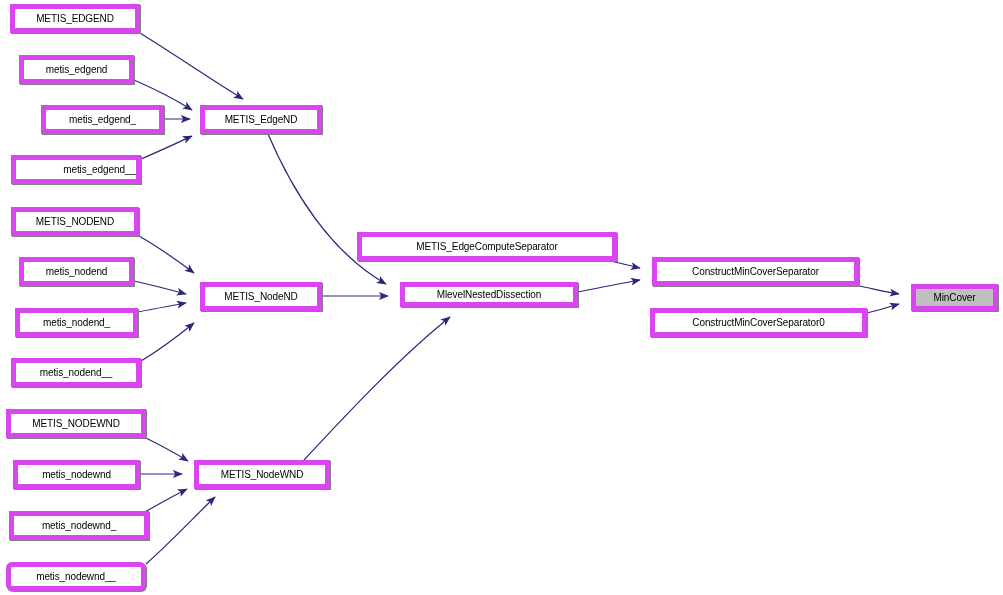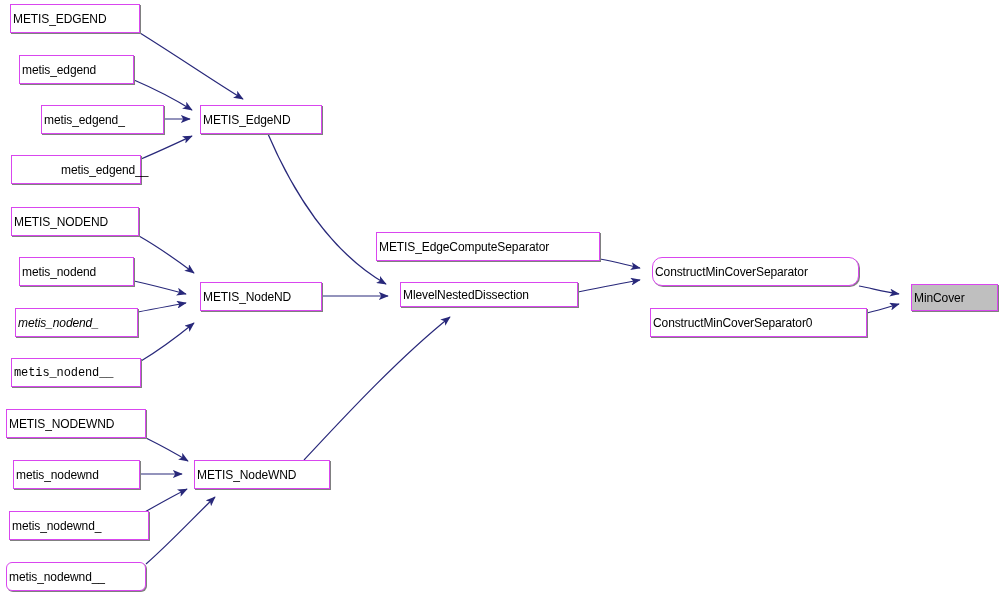--- a/index.html
+++ b/index.html
@@ -21,27 +21,28 @@
     position: absolute;
     left: 0;
     top: 0;
     width: 1003px;
     height: 595px;
     pointer-events: none;
   }
   .node {
     position: absolute;
     box-sizing: border-box;
-    border: 1px solid #d946ef;
+    border: 5px solid #d946ef;
     background: #ffffff;
     color: #000000;
-    font-size: 12px;
+    font-size: 10px;
     line-height: 1;
     display: flex;
     align-items: center;
+    justify-content: center;
     white-space: nowrap;
     box-shadow: 1px 1px 0 0 #808080;
     letter-spacing: -0.1px;
   }
   .node.highlight {
     background: #bfbfbf;
   }
   .node-label {
     display: block;
     padding: 0 2px;
@@ -94,51 +95,51 @@
       </div>
       <div class="node" style="left: 200px; top: 105px; width: 122px; height: 29px;">
         <span class="node-label">METIS_EdgeND</span>
       </div>
       <div class="node" style="left: 11px; top: 207px; width: 128px; height: 29px;">
         <span class="node-label">METIS_NODEND</span>
       </div>
       <div class="node" style="left: 19px; top: 257px; width: 115px; height: 29px;">
         <span class="node-label">metis_nodend</span>
       </div>
-      <div class="node" style="left: 15px; top: 308px; width: 123px; height: 29px; font-style: italic;">
+      <div class="node" style="left: 15px; top: 308px; width: 123px; height: 29px;">
         <span class="node-label">metis_nodend_</span>
       </div>
-      <div class="node" style="left: 11px; top: 358px; width: 130px; height: 29px; font-family: Liberation Mono, monospace;">
+      <div class="node" style="left: 11px; top: 358px; width: 130px; height: 29px;">
         <span class="node-label">metis_nodend__</span>
       </div>
       <div class="node" style="left: 200px; top: 282px; width: 122px; height: 29px;">
         <span class="node-label">METIS_NodeND</span>
       </div>
       <div class="node" style="left: 6px; top: 409px; width: 140px; height: 29px;">
         <span class="node-label">METIS_NODEWND</span>
       </div>
       <div class="node" style="left: 13px; top: 460px; width: 127px; height: 29px;">
         <span class="node-label">metis_nodewnd</span>
       </div>
       <div class="node" style="left: 9px; top: 511px; width: 140px; height: 29px;">
         <span class="node-label">metis_nodewnd_</span>
       </div>
       <div class="node" style="left: 6px; top: 562px; width: 140px; height: 29px; border-radius: 6px;">
         <span class="node-label">metis_nodewnd__</span>
       </div>
       <div class="node" style="left: 194px; top: 460px; width: 136px; height: 29px;">
         <span class="node-label">METIS_NodeWND</span>
       </div>
-      <div class="node" style="left: 376px; top: 232px; width: 224px; height: 29px;">
+      <div class="node" style="left: 357px; top: 232px; width: 260px; height: 29px;">
         <span class="node-label">METIS_EdgeComputeSeparator</span>
       </div>
       <div class="node" style="left: 400px; top: 282px; width: 178px; height: 25px;">
         <span class="node-label">MlevelNestedDissection</span>
       </div>
-      <div class="node" style="left: 652px; top: 257px; width: 207px; height: 29px; border-radius: 10px;">
+      <div class="node" style="left: 652px; top: 257px; width: 207px; height: 29px;">
         <span class="node-label">ConstructMinCoverSeparator</span>
       </div>
       <div class="node" style="left: 650px; top: 308px; width: 217px; height: 29px;">
         <span class="node-label">ConstructMinCoverSeparator0</span>
       </div>
       <div class="node highlight" style="left: 911px; top: 284px; width: 87px; height: 27px;">
         <span class="node-label">MinCover</span>
       </div>
     </div>
 </div>

